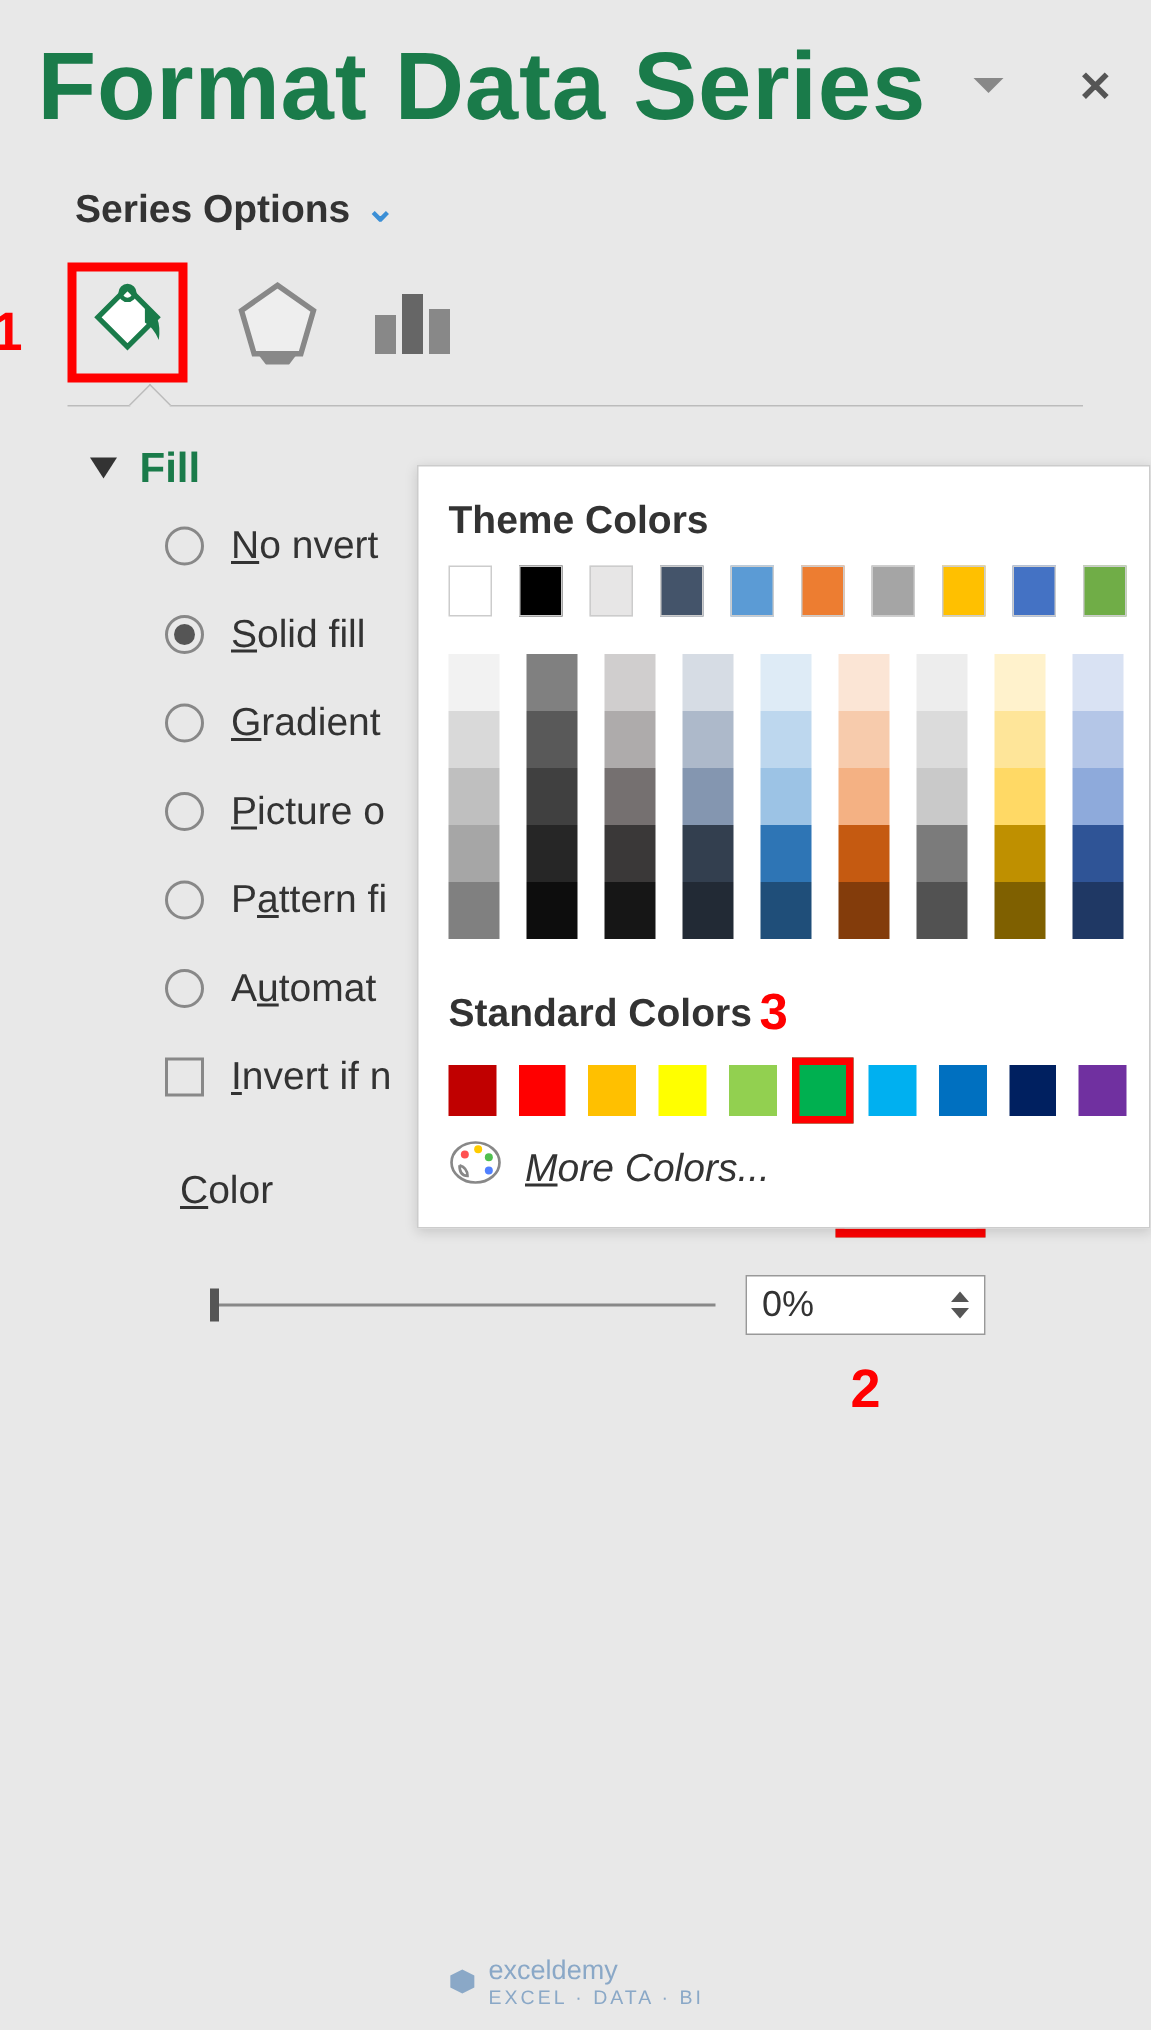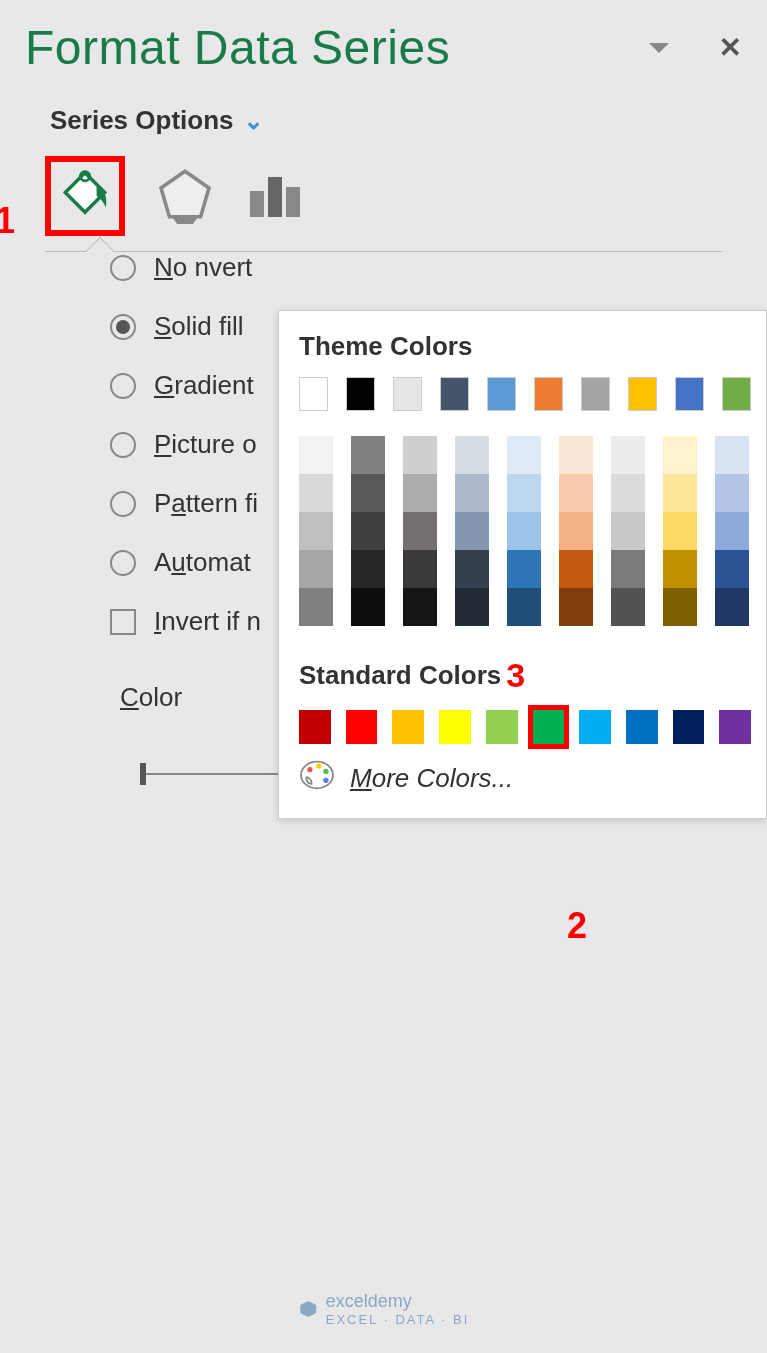--- a/index.html
+++ b/index.html
@@ -16,22 +16,22 @@
     position: relative;
   }
   .title-row {
     display: flex;
     align-items: center;
     justify-content: space-between;
     margin-bottom: 30px;
   }
   .title {
     color: #1a7b4a;
-    font-size: 48px;
-    font-weight: 400;
+    font-size: 64px;
+    font-weight: 700;
     letter-spacing: 0.5px;
   }
   .title-icons {
     display: flex;
     gap: 50px;
     align-items: center;
   }
   .dropdown-caret {
     width: 0; height: 0;
     border-left: 10px solid transparent;
@@ -305,21 +305,21 @@
   .ann2 {
     position: absolute;
     right: 180px;
     top: 905px;
     color: #ff0000;
     font-size: 36px;
     font-weight: 600;
   }
   .watermark {
     position: absolute;
-    bottom: 26px;
+    bottom: 14px;
     left: 50%;
     transform: translateX(-50%);
     font-size: 18px;
     color: #8aa8c7;
     display: flex;
     align-items: center;
     gap: 8px;
   }
   .watermark-sub {
     font-size: 13px;
@@ -368,20 +368,24 @@
         <rect x="23" y="8" width="14" height="40" fill="#666"></rect>
         <rect x="41" y="18" width="14" height="30" fill="#888"></rect>
       </svg>
     </div>
   </div>
 
   <div class="tab-line">
     <div class="tab-arrow"></div>
   </div>
 
+  <div class="section-header">
+    <div class="collapse-triangle"></div>
+    <div class="section-title fill">Fill</div>
+  </div>
 
   <div class="radio-group">
     <div class="radio-item">
       <div class="radio"></div>
       <span class="radio-label"><u>N</u><span>o nvert</span></span>
     </div>
     <div class="radio-item">
       <div class="radio checked"></div>
       <span class="radio-label"><u>S</u>olid fill</span>
     </div>

